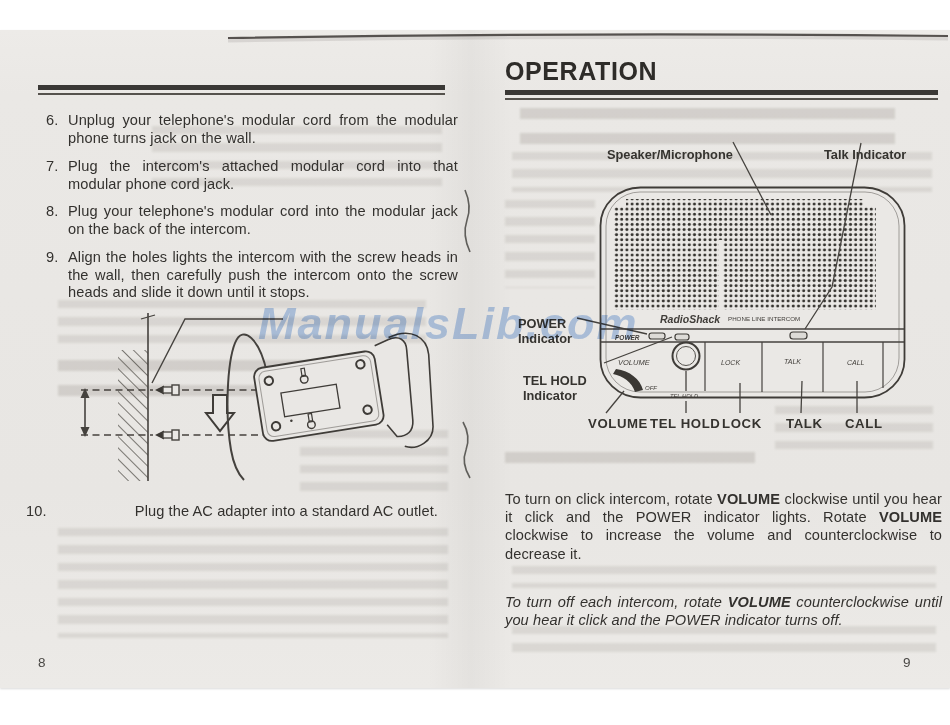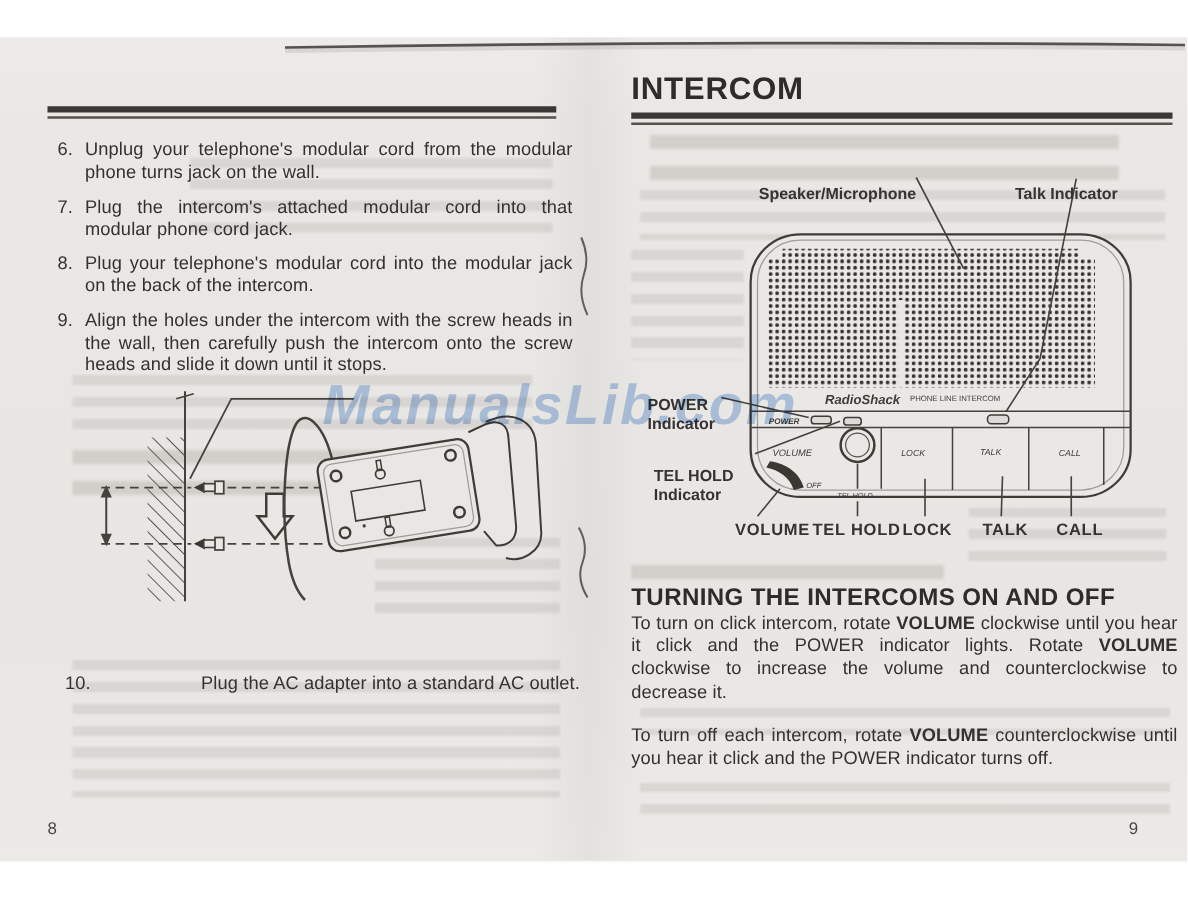--- a/index.html
+++ b/index.html
@@ -72,23 +72,23 @@
     <div class="abs step" style="left:46px;top:128px;">
       <span class="num">7.</span>
       <span class="txt">Plug the intercom's attached modular cord into that modular phone cord jack.</span>
     </div>
     <div class="abs step" style="left:46px;top:173px;">
       <span class="num">8.</span>
       <span class="txt">Plug your telephone's modular cord into the modular jack on the back of the intercom.</span>
     </div>
     <div class="abs step" style="left:46px;top:219px;">
       <span class="num">9.</span>
-      <span class="txt">Align the holes under the intercom with the screw heads in the wall, then carefully push the intercom onto the screw heads and slide it down until it stops.</span>
-    </div>
-    <div class="abs step step10" style="left:52px;top:473px;margin-top:36px;">
+      <span class="txt">Align the holes lights the intercom with the screw heads in the wall, then carefully push the intercom onto the screw heads and slide it down until it stops.</span>
+    </div>
+    <div class="abs step step10" style="left:26px;top:473px;">
       <span class="num">10.</span>
       <span class="txt" style="text-align:right;">Plug the AC adapter into a standard AC outlet.</span>
     </div>
 
     <svg class="abs" style="left:55px;top:265px;" width="410" height="215" viewBox="0 0 410 215">
       <defs>
         <pattern id="hatch" width="8" height="8" patternUnits="userSpaceOnUse" patternTransform="rotate(-45)">
           <line x1="0" y1="0" x2="0" y2="8" stroke="#4a4742" stroke-width="1.4"></line>
         </pattern>
       </defs>
@@ -146,30 +146,30 @@
         <circle cx="233" cy="121" r="1.3" fill="#3f3c38"></circle>
 
         <path d="M327,60 L341,56 C353,53 359,59 358,69 L353,140 C352,150 345,155 335,153 L327,140" fill="#e9e7e4" stroke="#3f3c38" stroke-width="1.6"></path>
         <path d="M342,54 C366,47 380,60 379,77 L372,149 C370,163 353,170 341,164" fill="none" stroke="#3f3c38" stroke-width="1.6"></path>
       </g>
     </svg>
   </div>
 
   <div class="abs" style="left:475px;top:0;width:475px;height:658px;">
 
-    <div class="abs op-title" style="left:30px;top:27px;">INTERCOM</div>
+    <div class="abs op-title" style="left:30px;top:27px;">OPERATION</div>
     <div class="abs" style="left:30px;top:60px;width:433px;">
       <div class="rule-bar"></div>
         <div class="rule-thin"></div>
     </div>
 
     <div class="abs" style="left:25px;top:75px;width:445px;height:365px;">
 
       <div class="abs callout" style="left:107px;top:14px;">Speaker/Microphone</div>
-      <div class="abs callout" style="left:312px;top:14px;">Talk Indicator</div>
+      <div class="abs callout" style="left:324px;top:14px;">Talk Indicator</div>
 
       <div class="abs callout" style="left:18px;top:183px;">
         <div>POWER</div>
         <div>Indicator</div>
       </div>
       <div class="abs callout" style="left:23px;top:240px;">
         <div>TEL HOLD</div>
         <div>Indicator</div>
       </div>
 
@@ -227,26 +227,25 @@
         </g>
       </svg>
 
       <div class="abs bottom-label" style="left:88px;top:311px;">VOLUME</div>
       <div class="abs bottom-label" style="left:150px;top:311px;">TEL HOLD</div>
       <div class="abs bottom-label" style="left:222px;top:311px;">LOCK</div>
       <div class="abs bottom-label" style="left:286px;top:311px;">TALK</div>
       <div class="abs bottom-label" style="left:345px;top:311px;">CALL</div>
     </div>
 
-    <div class="abs sec-heading" style="left:30px;top:438px;">TURNING THE INTERCOMS ON AND OFF</div>
 
     <p class="abs para" style="left:30px;top:460px;margin:0;">
       <span>To turn on click intercom, rotate </span><span class="b">VOLUME</span><span> clockwise until you hear it click and the POWER indicator lights. Rotate </span><span class="b">VOLUME</span><span> clockwise to increase the volume and counterclockwise to decrease it.</span>
     </p>
-    <p class="abs para" style="left:30px;top:550px;margin:0;">
+    <p class="abs para" style="left:30px;top:563px;margin:0;font-style:italic;">
       <span>To turn off each intercom, rotate </span><span class="b">VOLUME</span><span> counterclockwise until you hear it click and the POWER indicator turns off.</span>
     </p>
   </div>
 
   <svg class="abs" style="left:452px;top:155px;" width="30" height="300" viewBox="0 0 30 300">
     <path d="M13,5 q7,16 2,30 q-5,15 3,32" fill="none" stroke="#3f3d39" stroke-width="1.6" opacity=".8"></path>
     <path d="M11,237 q8,14 3,28 q-5,13 4,28" fill="none" stroke="#3f3d39" stroke-width="1.6" opacity=".8"></path>
   </svg>
 
   <div class="abs pgnum" style="left:38px;top:625px;">8</div>

